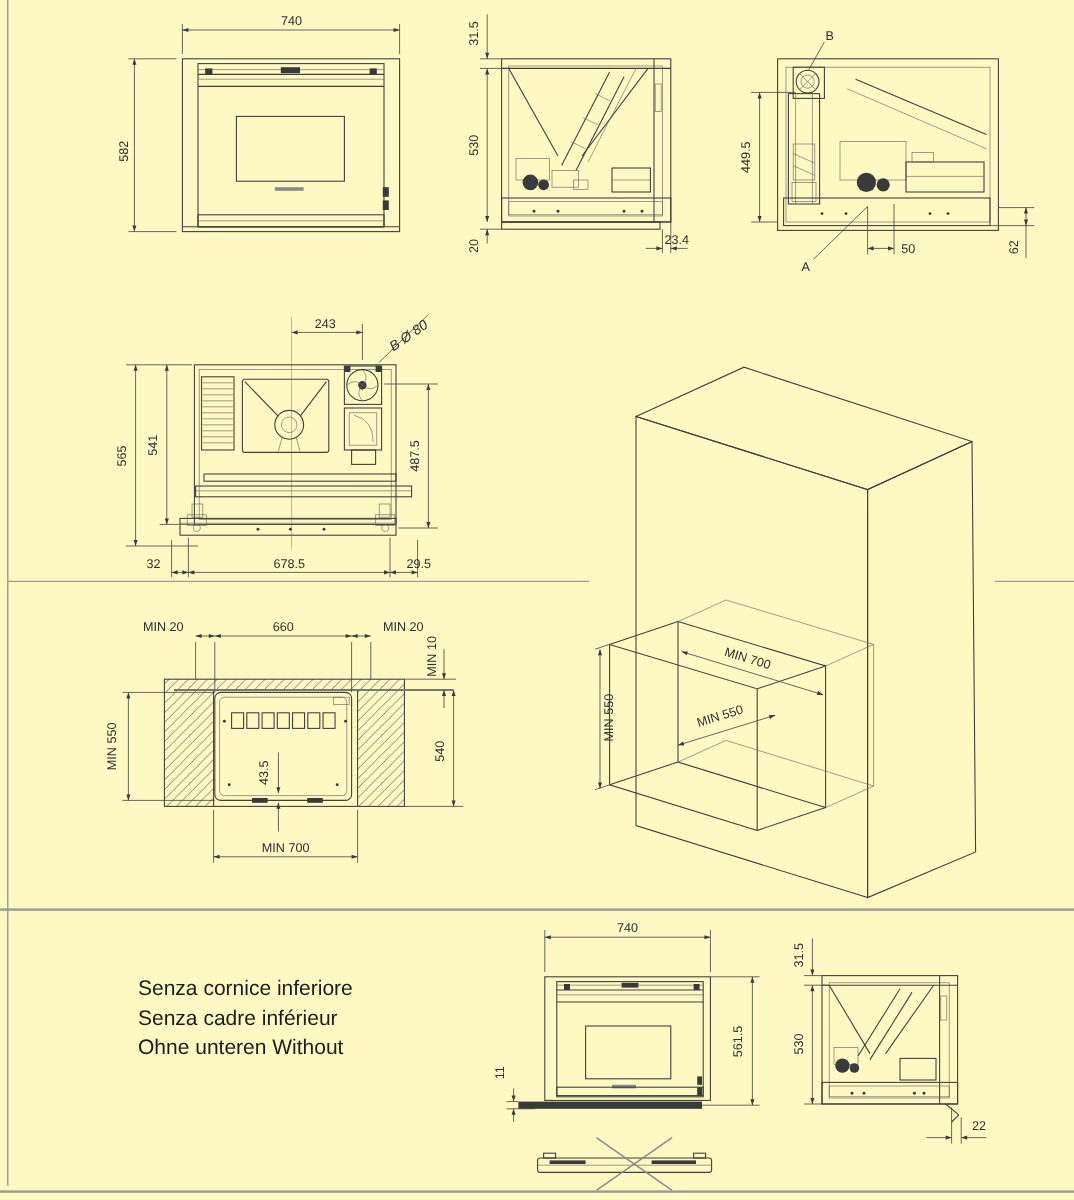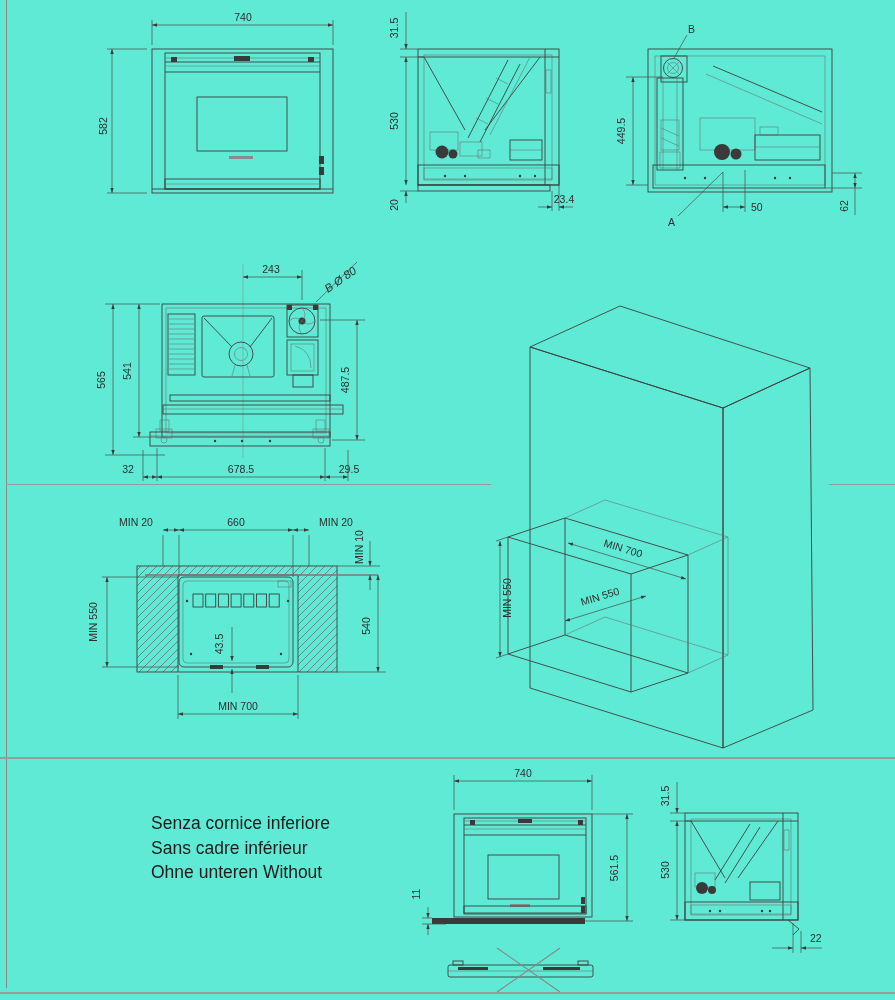--- a/index.html
+++ b/index.html
@@ -1,30 +1,30 @@
 <!DOCTYPE html>
 <html><head>
 <meta charset="utf-8">
 <style>
   html,body{margin:0;padding:0;background:#fff;}
-  .page{position:relative;width:895px;height:1000px;background:#5eead4;overflow:hidden;
+  .page{position:relative;width:895px;height:1000px;background:#fef9c3;overflow:hidden;
         font-family:"Liberation Sans","DejaVu Sans",sans-serif;}
   .view{position:absolute;}
   .sep{position:absolute;background:#9a9a9a;}
   .vborder{position:absolute;background:#8a8a8a;}
   svg .ln{stroke:#3f3f3f;stroke-width:0.9;fill:none;}
   svg .lt{stroke:#6a6a6a;stroke-width:0.55;fill:none;}
   svg .dim{stroke:#4a4a4a;stroke-width:0.7;fill:none;}
   svg .cl{stroke:#8a8a8a;stroke-width:0.5;fill:none;}
   svg .fill{fill:#3a3a3a;stroke:none;}
   svg .gfill{fill:#8a8a8a;stroke:none;}
   svg text.dt{font:10.5px "Liberation Sans","DejaVu Sans",sans-serif;fill:#2e2e2e;}
   svg text.dti{font:italic 11.5px "Liberation Sans","DejaVu Sans",sans-serif;fill:#2e2e2e;}
   .notes{position:absolute;left:115px;top:811px;font-size:17.5px;line-height:24.5px;color:#1c1c1c;}
-  .notes div{white-space:nowrap;margin-left:36px;}
+  .notes div{white-space:nowrap;}
 </style>
 </head>
 <body>
 
 <div class="page">
 
   <div class="vborder" style="left:6px;top:0;width:1px;height:988px;"></div>
   <div class="sep" style="left:6px;top:484px;width:485px;height:1px;"></div>
   <div class="sep" style="left:829px;top:484px;width:66px;height:1px;"></div>
   <div class="sep" style="left:0;top:757px;width:895px;height:1.5px;"></div>
@@ -371,21 +371,21 @@
   <polygon points="20,357 21.7,352 18.3,352" fill="#3a3a3a"></polygon>
       <polygon points="20,241 18.3,246 21.7,246" fill="#3a3a3a"></polygon>
       <polygon points="206,279 201.71368464261323,275.9149553233332 200.72154205610767,279.16697824576806" fill="#3a3a3a"></polygon>
       <polygon points="88,243 92.28631535738678,246.0850446766668 93.27845794389235,242.8330217542319" fill="#3a3a3a"></polygon>
       <polygon points="166,296 160.72102709156474,295.85018333868794 161.72373702947982,299.0989635375328" fill="#3a3a3a"></polygon>
       <polygon points="85,321 90.27897290843525,321.14981666131206 89.27626297052016,317.9010364624672" fill="#3a3a3a"></polygon>
     </svg>
 
   <div class="notes">
     <div>Senza cornice inferiore</div>
-    <div>Sans cadre inférieur</div>
+    <div>Senza cadre inférieur</div>
     <div>Ohne unteren Without</div>
   </div>
 
   <svg class="view" style="left:400px;top:758px;" width="265" height="242" viewBox="0 0 265 242">
     <line class="dim" x1="54" y1="52" x2="54" y2="17"></line>
     <line class="dim" x1="192" y1="52" x2="192" y2="17"></line>
     <line class="dim arr" x1="54" y1="23" x2="192" y2="23"></line>
     <text class="dt" x="123" y="19" text-anchor="middle">740</text>
     <g>
       <rect class="ln" x="54" y="56" width="138" height="103"></rect>

